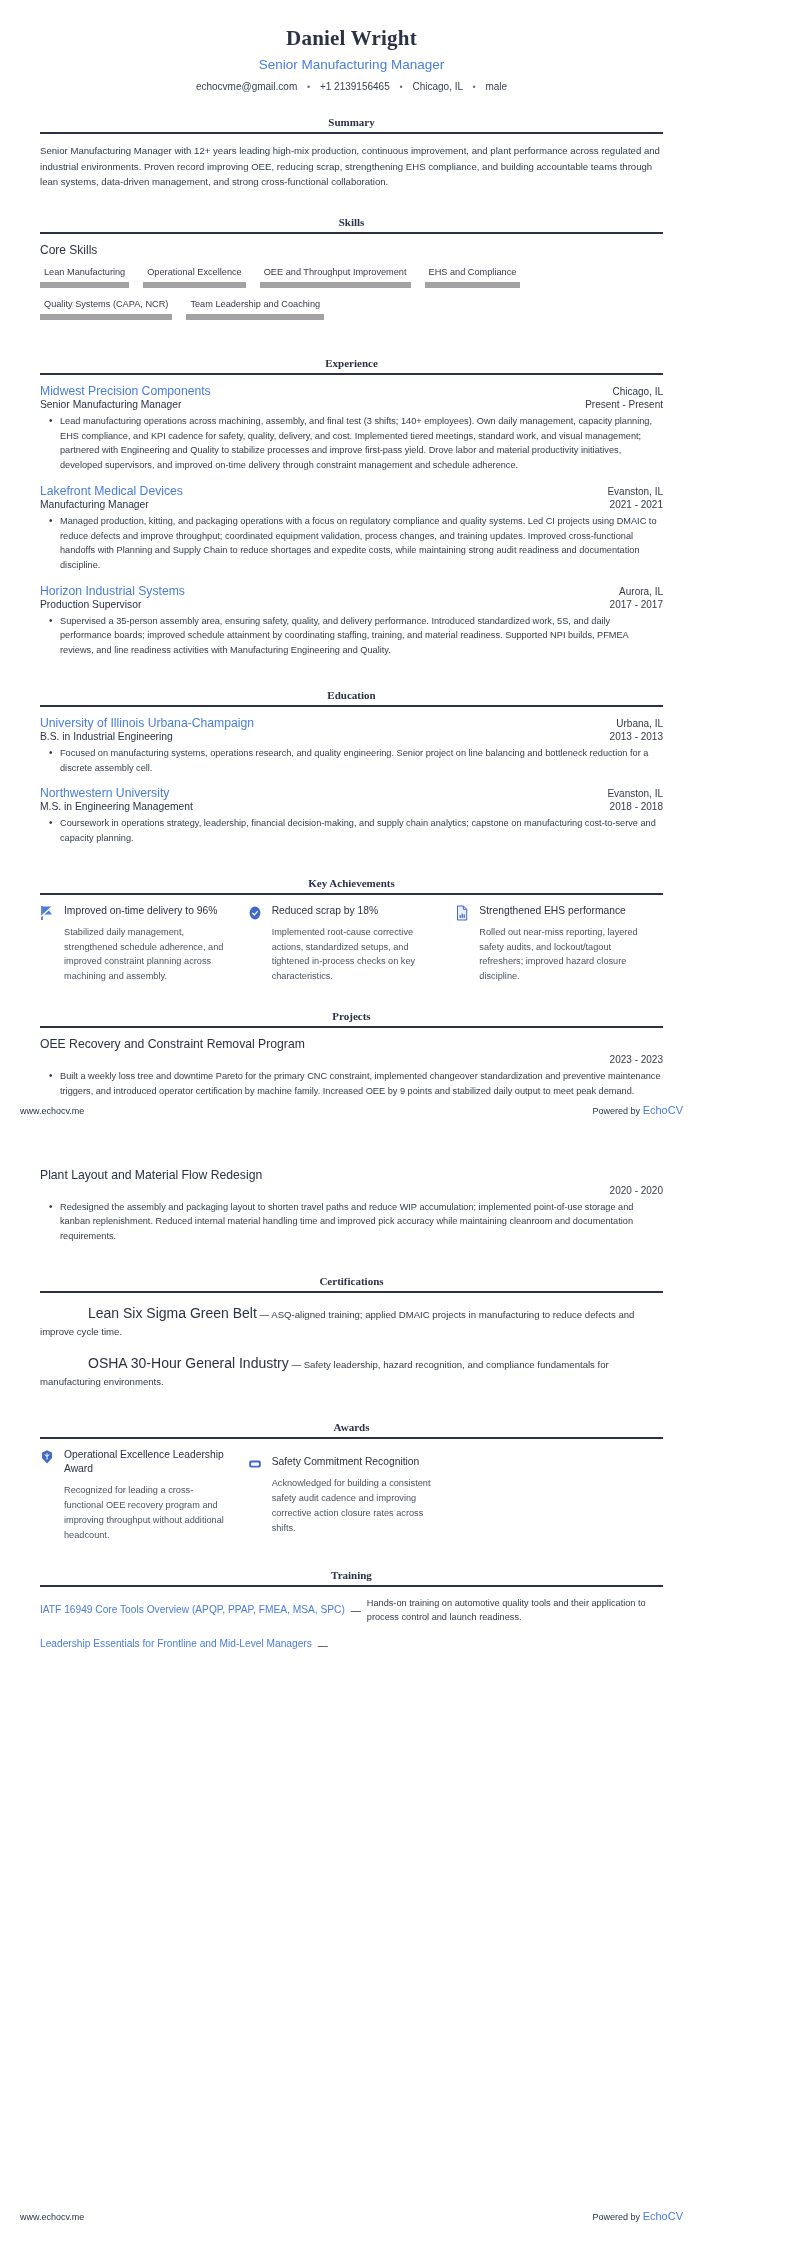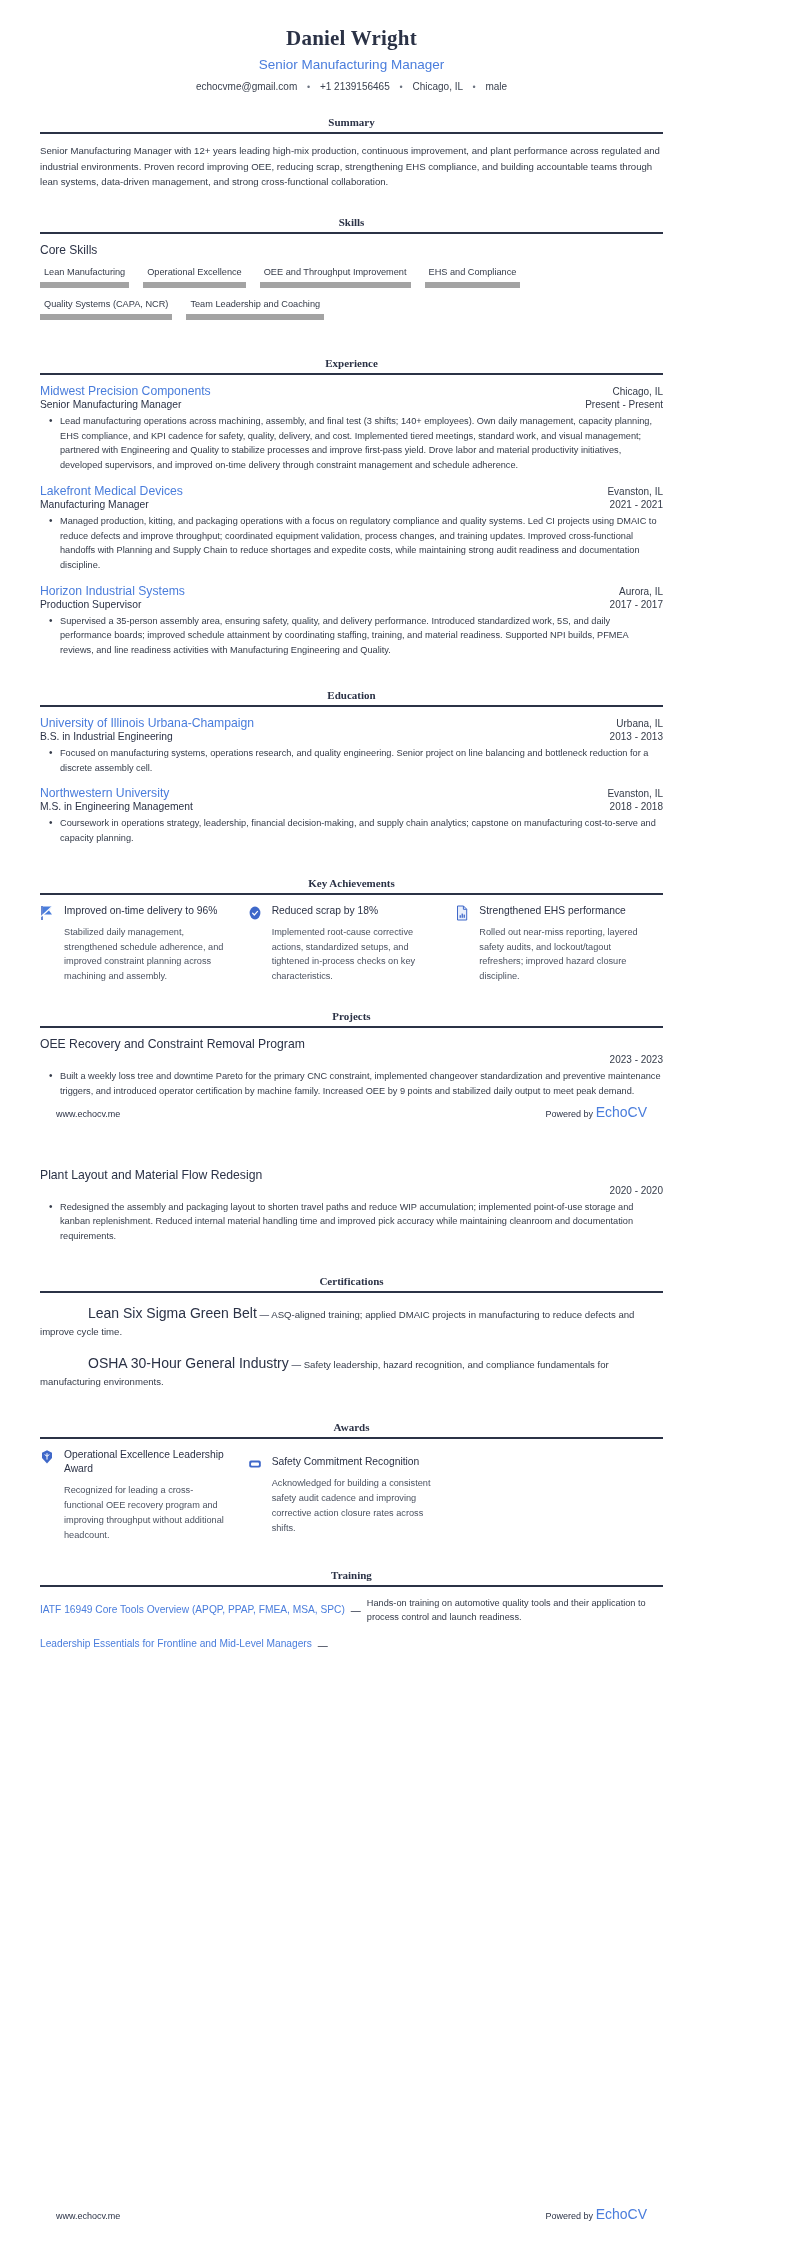--- a/index.html
+++ b/index.html
@@ -186,24 +186,24 @@
     flex: 1 1 auto;
   }
 
   
   .footer {
     display: flex;
     justify-content: space-between;
     align-items: baseline;
     font-size: 9px;
     color: #2b3246;
-    padding: 0 56px;
+    padding: 0 20px;
   }
   .footer .brand { font-size: 9px; color: #2b3246; }
-  .footer .brand .echo { color: #4a7ddc; font-size: 14px; }
+  .footer .brand .echo { color: #4a7ddc; font-size: 11px; }
   .footer-mid { position: absolute; left: 0; right: 0; top: 1104px; }
   .footer-bot { position: absolute; left: 0; right: 0; bottom: 24px; }
   .page-break { height: 58px; }
 </style>
 </head>
 <body>
 
 <div class="page">
   <div class="sheet">
 

